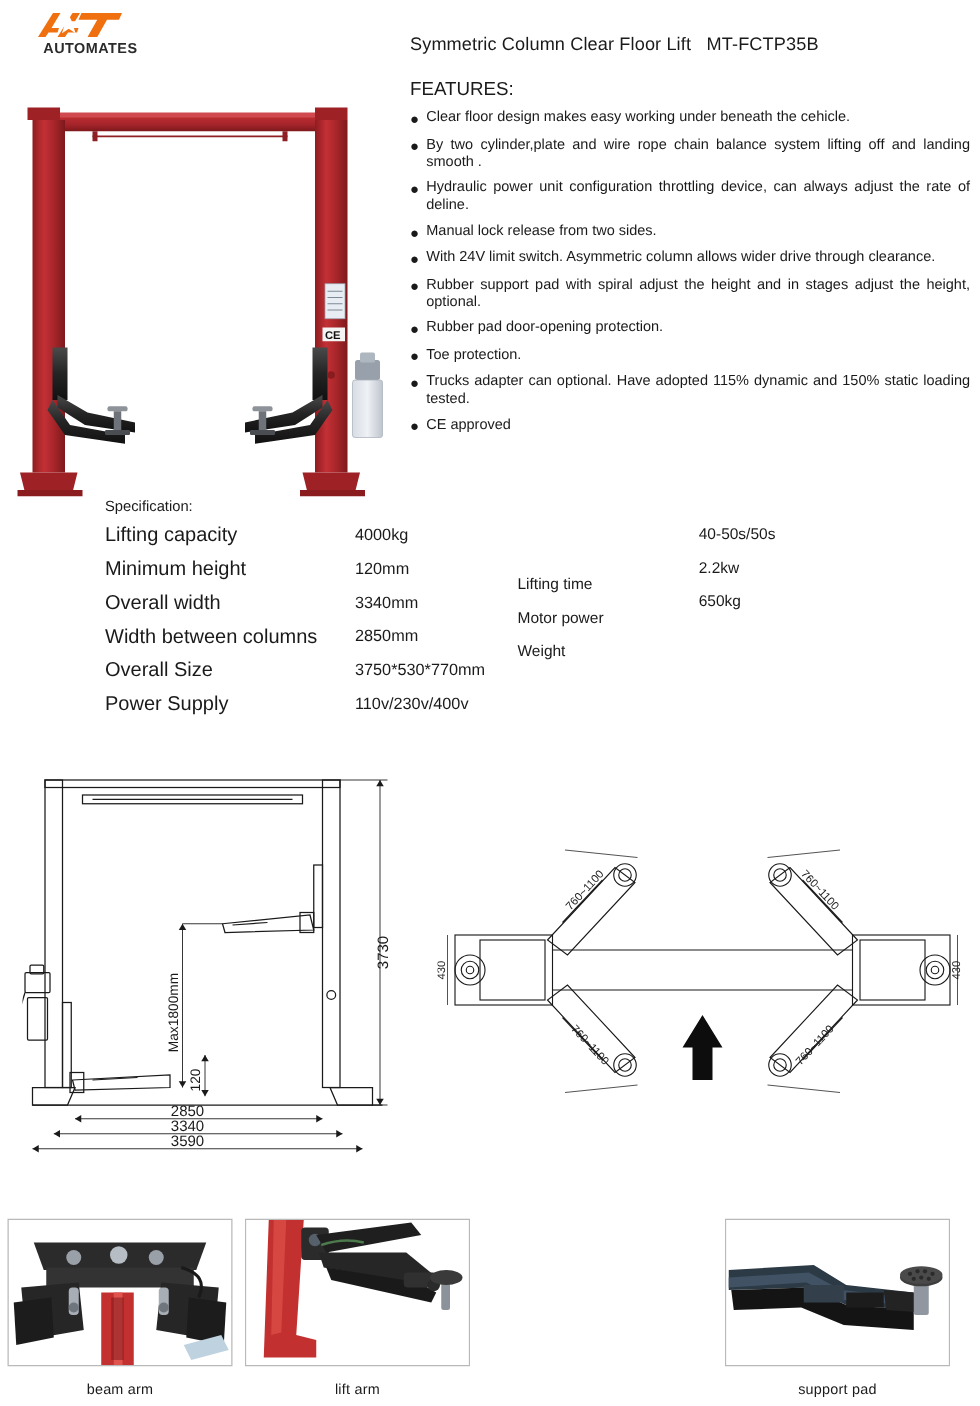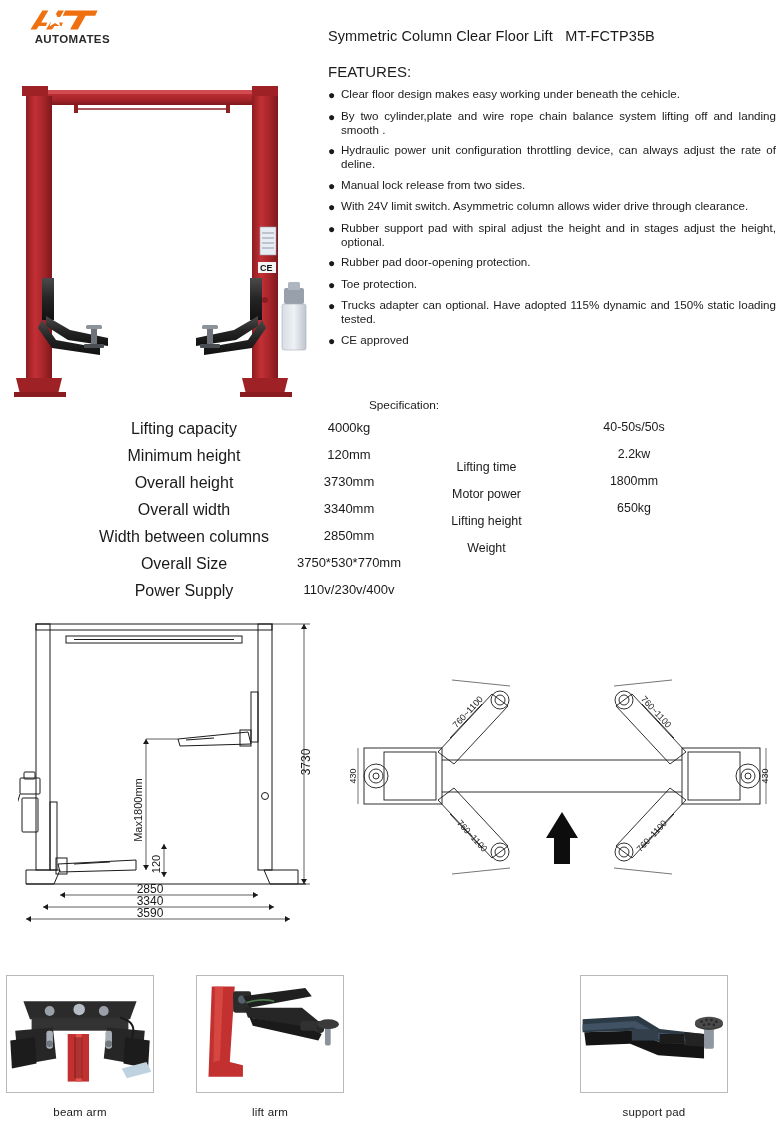--- a/index.html
+++ b/index.html
@@ -36,37 +36,37 @@
   .feat-text {
     flex: 1; font-size: 11.6px; line-height: 14px;
     text-align: justify; text-justify: inter-word;
   }
   .feat-text.nojust { text-align: left; }
 
   
   .product-art { position: absolute; left: 12px; top: 82px; width: 300px; height: 320px; }
 
   
-  .spec { position: absolute; left: 84px; top: 398px; width: 640px; text-align: center; }
+  .spec { position: absolute; left: 84px; top: 398px; width: 640px; }
   .spec-title { font-size: 11.8px; margin-bottom: 8px; }
   .spec-grid { position: relative; }
   .spec-row { display: flex; height: 27px; align-items: flex-start; }
   .sp-l-label { width: 200px; font-size: 16px; }
   .sp-l-value { width: 130px; font-size: 13px; }
   .sp-r-label { width: 145px; font-size: 12.4px; margin-top: 40px; }
   .sp-r-value { width: 150px; font-size: 12.4px; }
 
   
   .drawings { position: absolute; left: 0; top: 612px; width: 784px; height: 350px; }
   .dwg-front { position: absolute; left: 18px; top: 0; width: 320px; height: 340px; }
   .dwg-plan  { position: absolute; left: 350px; top: 40px; width: 424px; height: 250px; }
 
   
   .strip { position: absolute; left: 0; top: 975px; width: 784px; height: 150px; }
-  .cell { position: absolute; top: 0; width: 148px; height: 118px; }
+  .cell { position: absolute; top: 0; width: 180px; height: 118px; }
   .cell .frame {
     width: 100%; height: 100%;
     border: 1px solid #b9b9b9; background: #ffffff;
     position: relative; overflow: hidden;
   }
   .cell .cap {
     text-align: center; font-size: 11.5px; color: #1a1a1a;
     margin-top: 13px; letter-spacing: .2px;
   }
   .c1 { left: 6px; }  .c2 { left: 196px; }
@@ -225,26 +225,20 @@
       <span class="sp-r-label">Lifting time</span>
       <span class="sp-r-value">40-50s/50s</span>
     </div>
     <div class="spec-row">
       <span class="sp-l-label">Minimum height</span>
       <span class="sp-l-value">120mm</span>
       <span class="sp-r-label">Motor power</span>
       <span class="sp-r-value">2.2kw</span>
     </div>
     <div class="spec-row">
-      <span class="sp-l-label">Overall height</span>
-      <span class="sp-l-value">3730mm</span>
-      <span class="sp-r-label">Lifting height</span>
-      <span class="sp-r-value">1800mm</span>
-    </div>
-    <div class="spec-row">
       <span class="sp-l-label">Overall width</span>
       <span class="sp-l-value">3340mm</span>
       <span class="sp-r-label">Weight</span>
       <span class="sp-r-value">650kg</span>
     </div>
     <div class="spec-row">
       <span class="sp-l-label">Width between columns</span>
       <span class="sp-l-value">2850mm</span>
     </div>
     <div class="spec-row">

